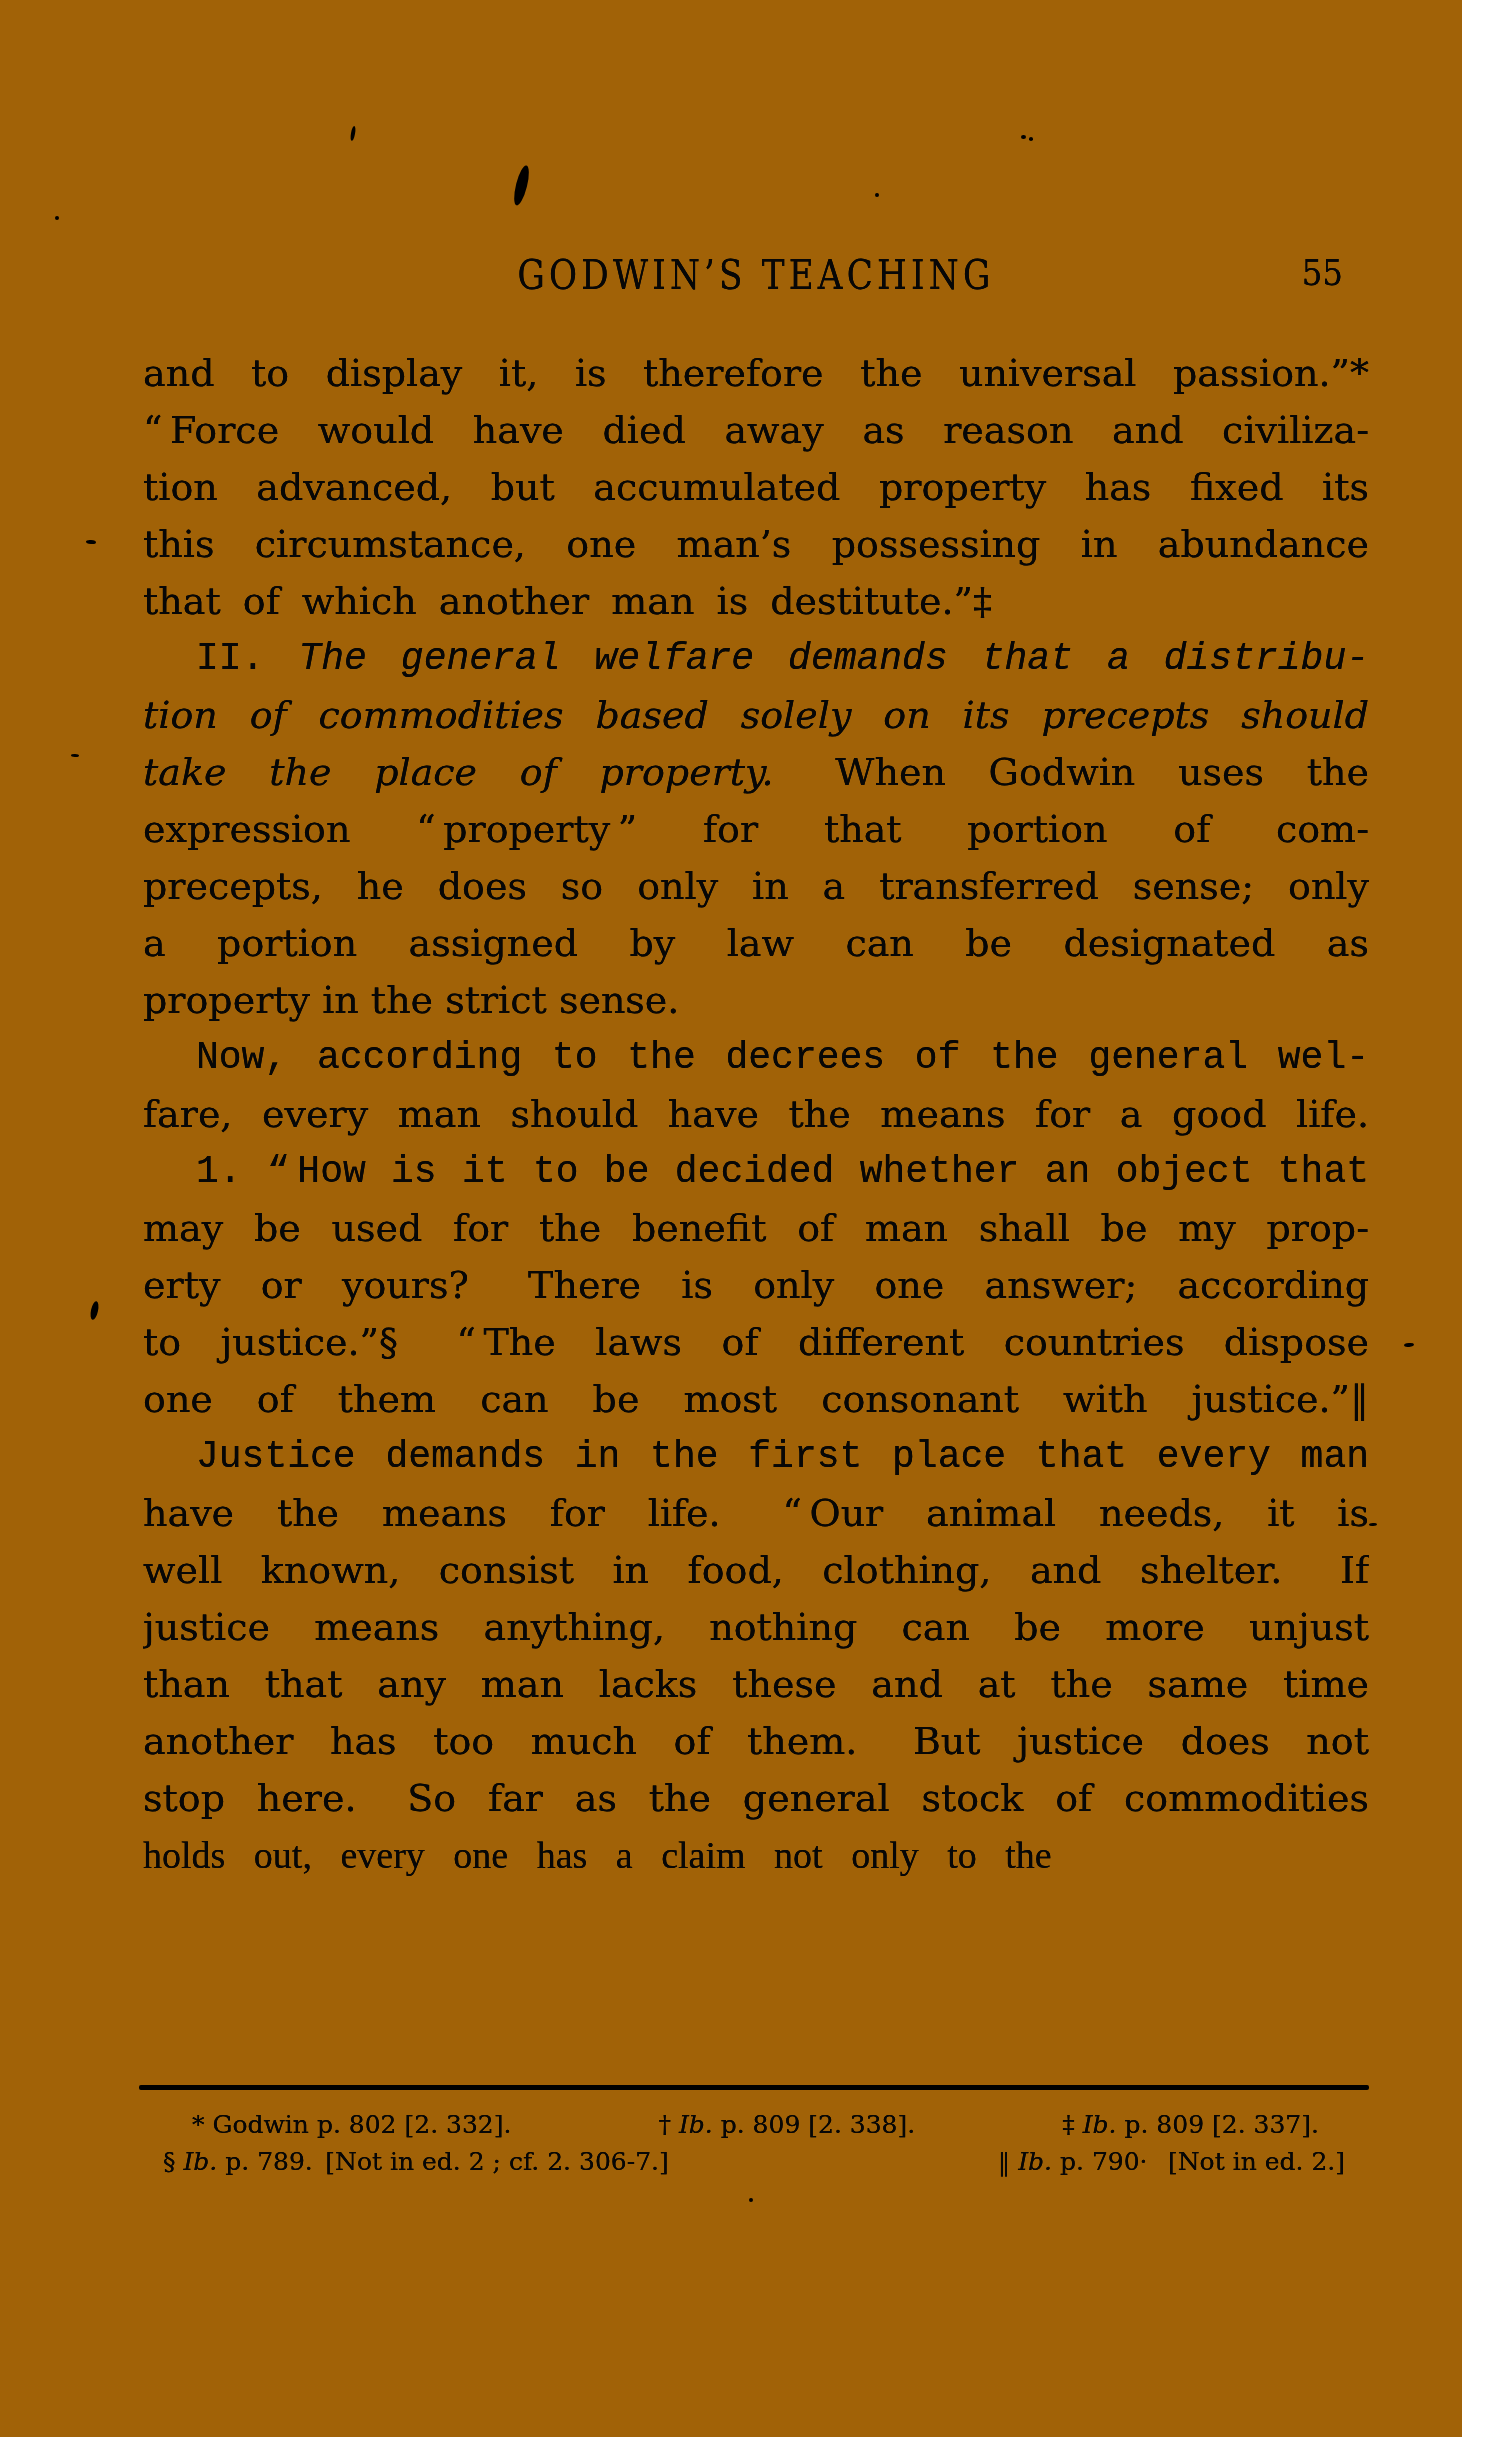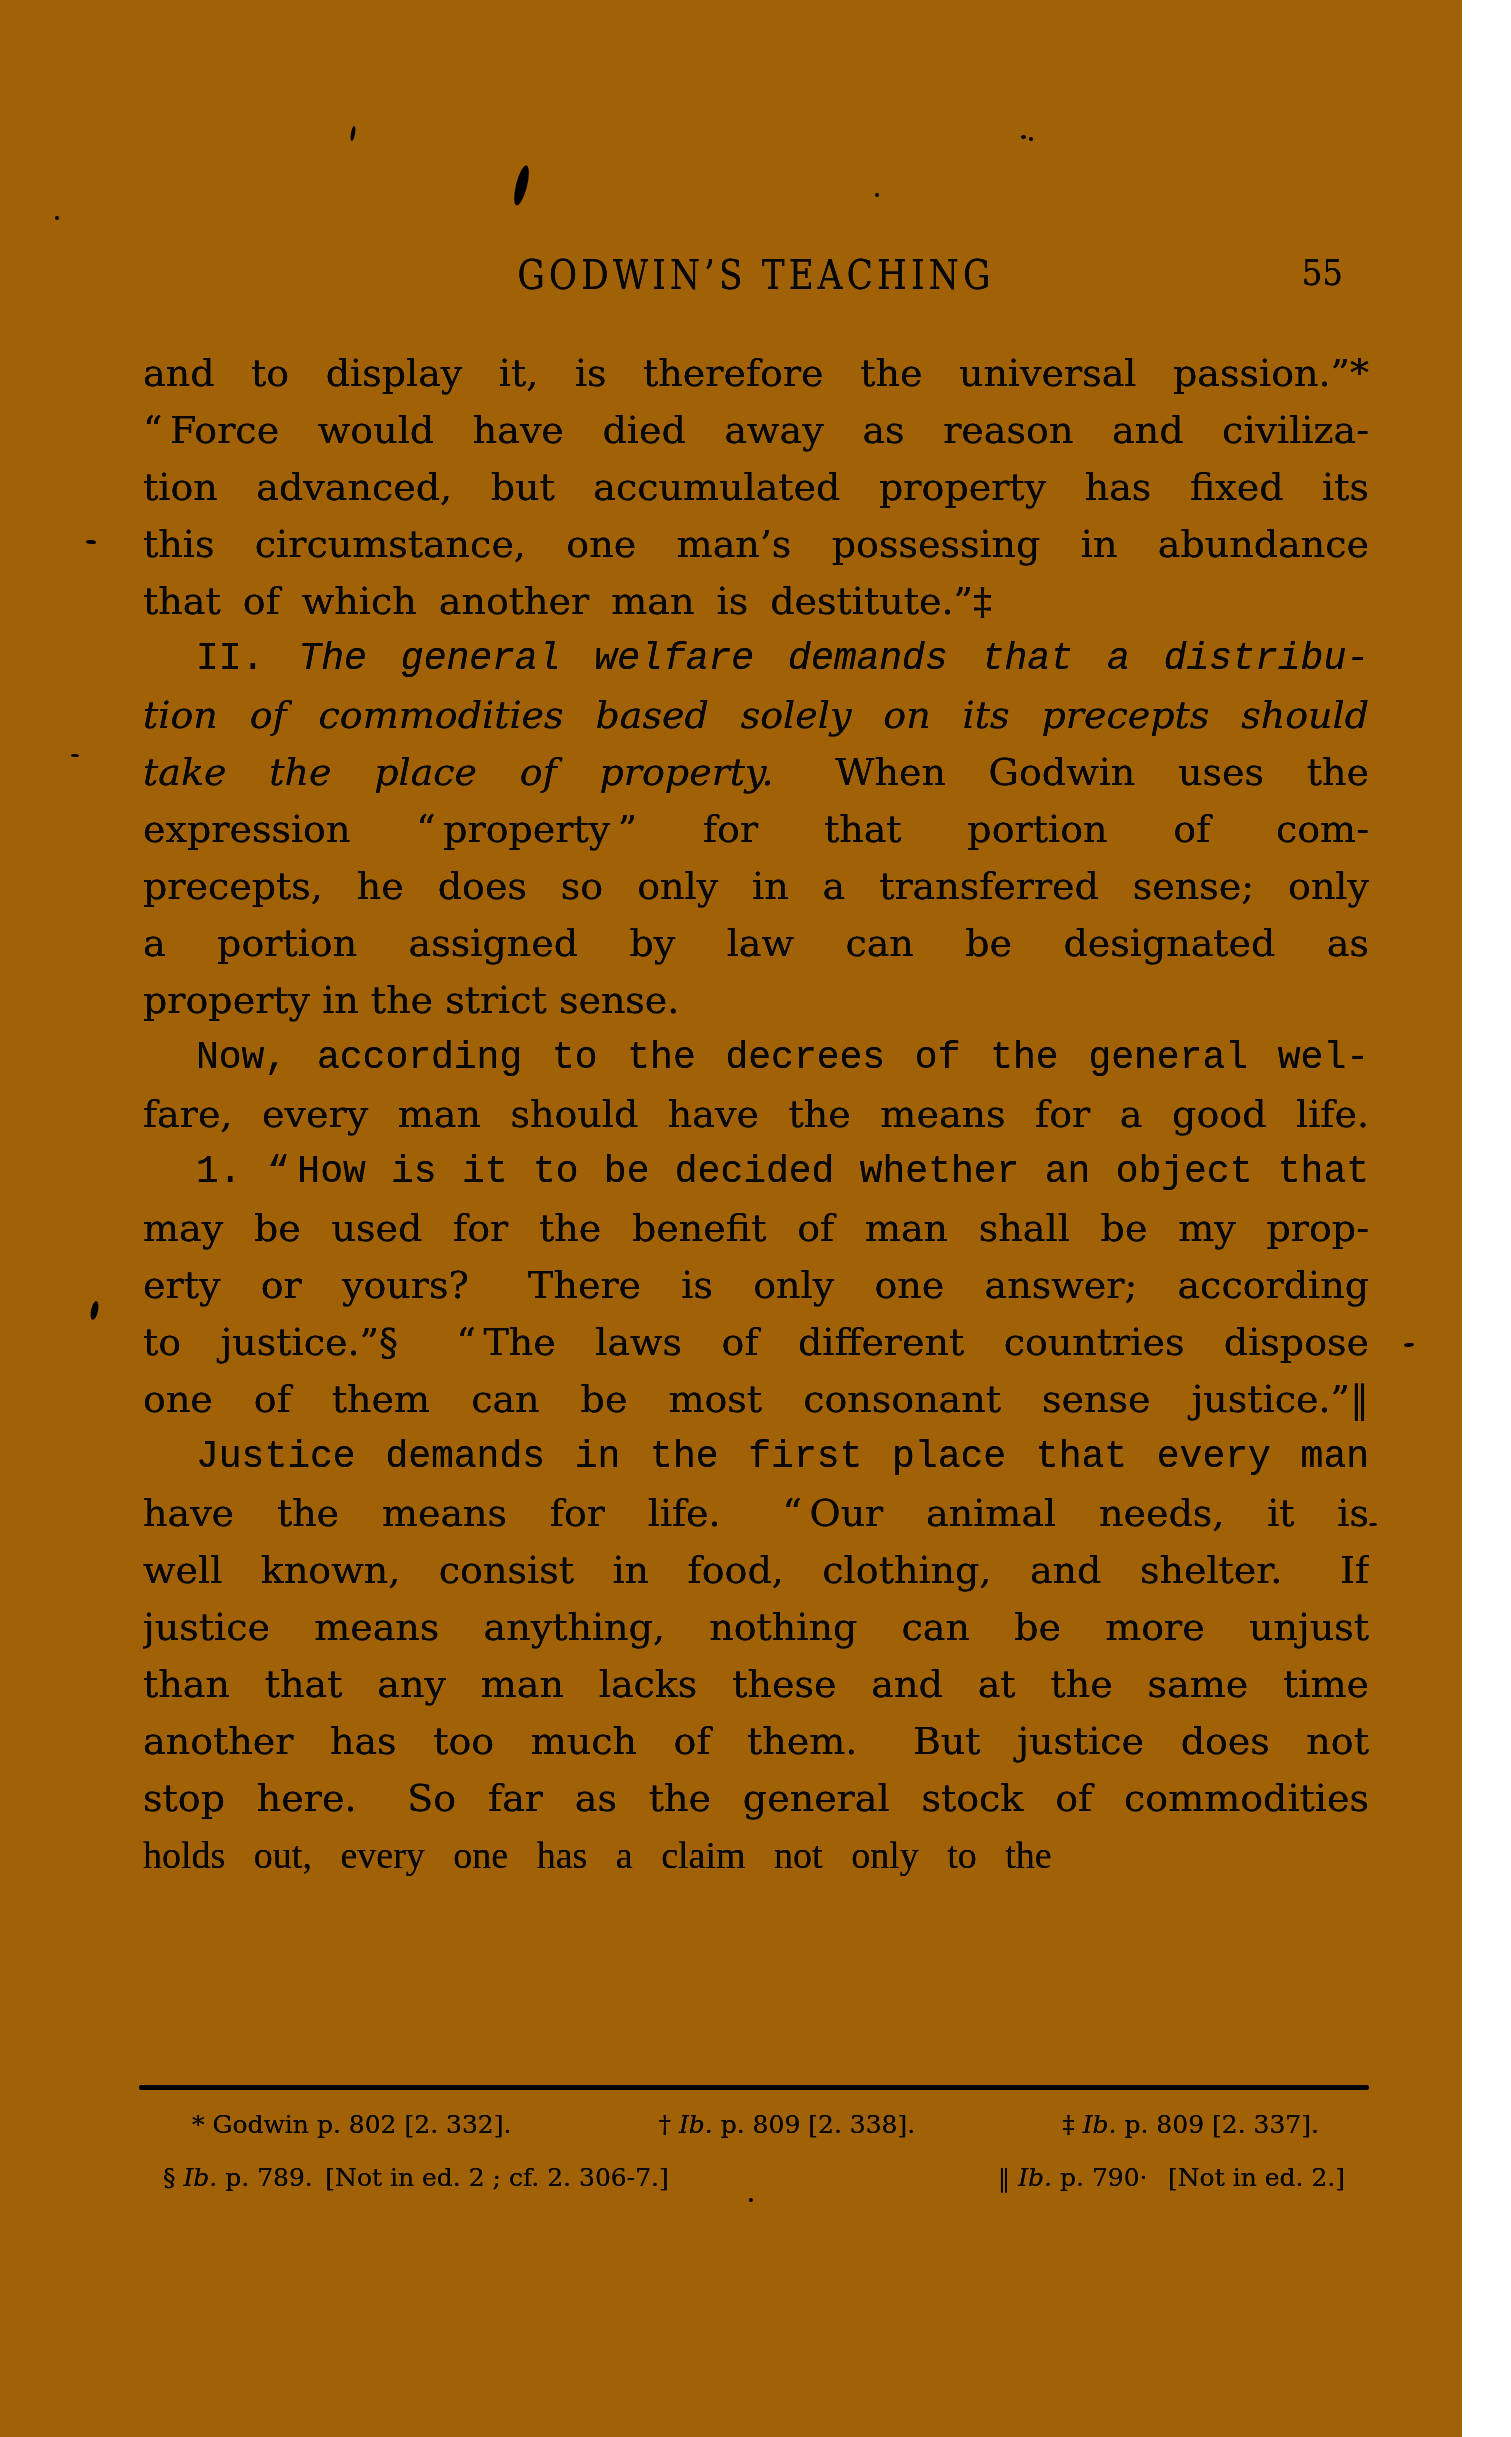--- a/index.html
+++ b/index.html
@@ -20,21 +20,21 @@
   .line{height:57px;overflow:hidden;}
   .j{text-align:justify;text-align-last:justify;}
   .ind{padding-left:53px;font-family:Liberation Mono, monospace;}
   .it{font-style:italic;}
   .loose{word-spacing:19px;font-family:Liberation Serif, serif;}
   .loose2{word-spacing:10px;}
   .rule{position:absolute;left:139px;top:2085px;width:1230px;height:5px;background:#000;border-radius:1.9px;}
   .fns{position:absolute;left:143px;top:2109px;width:1226px;font-size:25px;line-height:32.5px;text-shadow:0 0 0.3px #000;}
   .fnrow{display:flex;justify-content:space-between;}
   .fnrow1{padding:0 50px 0 49px;gap:36px;}
-  .fnrow2{padding:0 24px 0 20px;margin-top:20px;}
+  .fnrow2{padding:0 24px 0 20px;margin-top:4px;}
   .speck{position:absolute;background:#000;border-radius:50%;}
 </style>
 </head>
 <body>
 
 <div class="page">
   <div class="header">
     <div class="title">GODWIN’S TEACHING</div>
     <div class="pagenum">55</div>
   </div>
@@ -51,21 +51,21 @@
       <div class="line j"><span>expression “ property ” for that portion of com-</span></div>
       <div class="line j"><span>precepts, he does so only in a transferred sense; only</span></div>
       <div class="line j"><span>a portion assigned by law can be designated as</span></div>
       <div class="line"><span>property in the strict sense.</span></div>
       <div class="line j ind"><span>Now, according to the decrees of the general wel-</span></div>
       <div class="line j"><span>fare, every man should have the means for a good life.</span></div>
       <div class="line j ind"><span>1. “ How is it to be decided whether an object that</span></div>
       <div class="line j"><span>may be used for the benefit of man shall be my prop-</span></div>
       <div class="line j"><span>erty or yours?  There is only one answer; according</span></div>
       <div class="line j"><span>to justice.”§  “ The laws of different countries dispose</span></div>
-      <div class="line j"><span>one of them can be most consonant sense justice.”‖</span></div>
+      <div class="line j"><span>one of them can be most consonant with justice.”‖</span></div>
       <div class="line j ind"><span>Justice demands in the first place that every man</span></div>
       <div class="line j"><span>have the means for life.  “ Our animal needs, it is</span></div>
       <div class="line j"><span>well known, consist in food, clothing, and shelter.  If</span></div>
       <div class="line j"><span>justice means anything, nothing can be more unjust</span></div>
       <div class="line j"><span>than that any man lacks these and at the same time</span></div>
       <div class="line j"><span>another has too much of them.  But justice does not</span></div>
       <div class="line j"><span>stop here.  So far as the general stock of commodities</span></div>
       <div class="line loose"><span>holds out, every one has a claim not only to the</span></div>
     </div>
 

